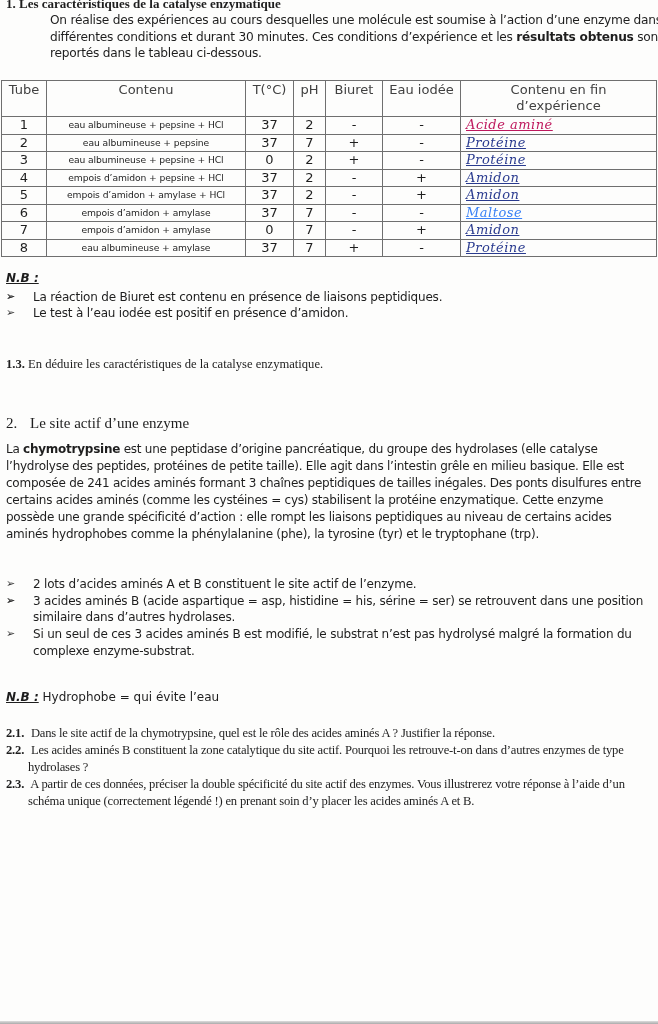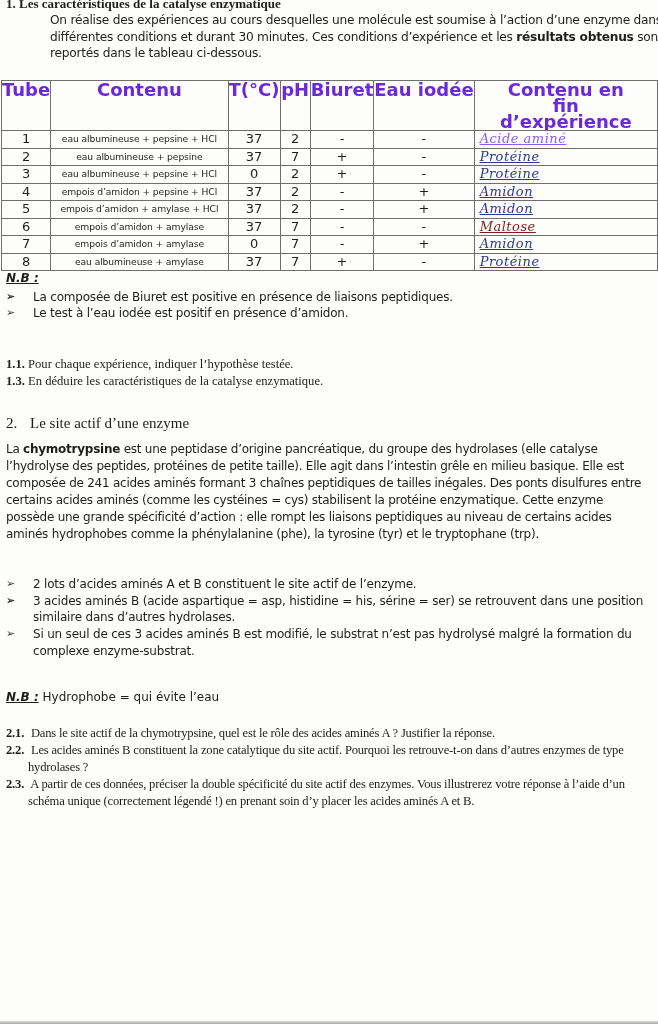--- a/index.html
+++ b/index.html
@@ -15,21 +15,21 @@
   #intro { left: 6px; top: 12px; width: 650px; font-size: 12.2px; line-height: 16.5px; letter-spacing: -0.25px; margin-left: 44px; }
   #intro .bold { font-weight: bold; }
 
   #results-table {
     position: absolute; left: 1px; top: 80px; border-collapse: collapse; table-layout: fixed;
     font-family: "DejaVu Sans", "Liberation Sans", sans-serif;
   }
   #results-table th, #results-table td {
     border: 1px solid #6f6f6f; padding: 0; text-align: center; overflow: hidden; white-space: nowrap;
   }
-  #results-table th { font-size: 18px; font-weight: bold; color: #6d28d9; height: 34px; vertical-align: top; line-height: 16px; padding-top: 1px; }
+  #results-table th { font-size: 13px; font-weight: normal; color: #404040; height: 34px; vertical-align: top; line-height: 16px; padding-top: 1px; }
   #results-table td { height: 16.5px; line-height: 16px; font-size: 13px; }
   #results-table td.contenu { font-size: 9.2px; letter-spacing: -0.1px; }
   #results-table td.hand {
     text-align: left; padding-left: 5px; color: #2a3b8f;
     font-family: "DejaVu Serif", serif; font-style: italic; font-size: 13px; letter-spacing: 0.5px;
   }
   #results-table td.hand span { text-decoration: underline; text-decoration-thickness: 1px; }
   #results-table th.last { line-height: 16px; }
 
   #nb1 { left: 6px; top: 271px; font-size: 12px; }
@@ -80,21 +80,21 @@
     </tr>
   </thead>
   <tbody id="tbody">
       <tr>
         <td>1</td>
         <td class="contenu">eau albumineuse + pepsine + HCl</td>
         <td>37</td>
         <td>2</td>
         <td>-</td>
         <td>-</td>
-        <td class="hand"><span style="color: #8b5cf6;">Acide aminé</span></td>
+        <td class="hand"><span style="color: #be185d;">Acide aminé</span></td>
       </tr>
       <tr>
         <td>2</td>
         <td class="contenu">eau albumineuse + pepsine</td>
         <td>37</td>
         <td>7</td>
         <td>+</td>
         <td>-</td>
         <td class="hand"><span style="color: rgb(42, 59, 143);">Protéine</span></td>
       </tr>
@@ -125,21 +125,21 @@
         <td>+</td>
         <td class="hand"><span style="color: rgb(42, 59, 143);">Amidon</span></td>
       </tr>
       <tr>
         <td>6</td>
         <td class="contenu">empois d’amidon + amylase</td>
         <td>37</td>
         <td>7</td>
         <td>-</td>
         <td>-</td>
-        <td class="hand"><span style="color: #7f1d1d; font-style: italic;">Maltose</span></td>
+        <td class="hand"><span style="color: #3b82f6; font-style: italic;">Maltose</span></td>
       </tr>
       <tr>
         <td>7</td>
         <td class="contenu">empois d’amidon + amylase</td>
         <td>0</td>
         <td>7</td>
         <td>-</td>
         <td>+</td>
         <td class="hand"><span style="color: rgb(42, 59, 143);">Amidon</span></td>
       </tr>
@@ -151,26 +151,25 @@
         <td>+</td>
         <td>-</td>
         <td class="hand"><span style="color: rgb(42, 59, 143);">Protéine</span></td>
       </tr>
     </tbody>
 </table>
 
 <div id="nb1" class="abs sans"><span class="underline">N.B :</span></div>
 <ul id="nb1-list" class="abs sans bullets">
   <li><span class="arrow">➢</span></li>
-  <li><span class="arrow">➢</span><span>La composée de Biuret est positive en présence de liaisons peptidiques.</span></li>
+  <li><span class="arrow">➢</span><span>La réaction de Biuret est contenu en présence de liaisons peptidiques.</span></li>
   <li><span class="arrow">➢</span><span>Le test à l’eau iodée est positif en présence d’amidon.</span></li>
 </ul>
 
 <div id="q1-list" class="abs serif">
-  <div><span class="qnum">1.1.</span><span> Pour chaque expérience, indiquer l’hypothèse testée.</span></div>
   <div><span class="qnum">1.3.</span><span> En déduire les caractéristiques de la catalyse enzymatique.</span></div>
 </div>
 
 <div id="s2-title" class="abs serif"><span class="num">2.</span><span>Le site actif d’une enzyme</span></div>
 
 <div id="s2-para" class="abs sans"><span>La </span><b>chymotrypsine</b><span> est une peptidase d’origine pancréatique, du groupe des hydrolases (elle catalyse l’hydrolyse des peptides, protéines de petite taille). Elle agit dans l’intestin grêle en milieu basique. Elle est composée de 241 acides aminés formant 3 chaînes peptidiques de tailles inégales. Des ponts disulfures entre certains acides aminés (comme les cystéines = cys) stabilisent la protéine enzymatique. Cette enzyme possède une grande spécificité d’action : elle rompt les liaisons peptidiques au niveau de certains acides aminés hydrophobes comme la phénylalanine (phe), la tyrosine (tyr) et le tryptophane (trp).</span></div>
 
 <ul id="s2-list" class="abs sans bullets">
   <li><span class="arrow">➢</span><span>2 lots d’acides aminés A et B constituent le site actif de l’enzyme.</span></li>
   <li><span class="arrow">➢</span></li>

